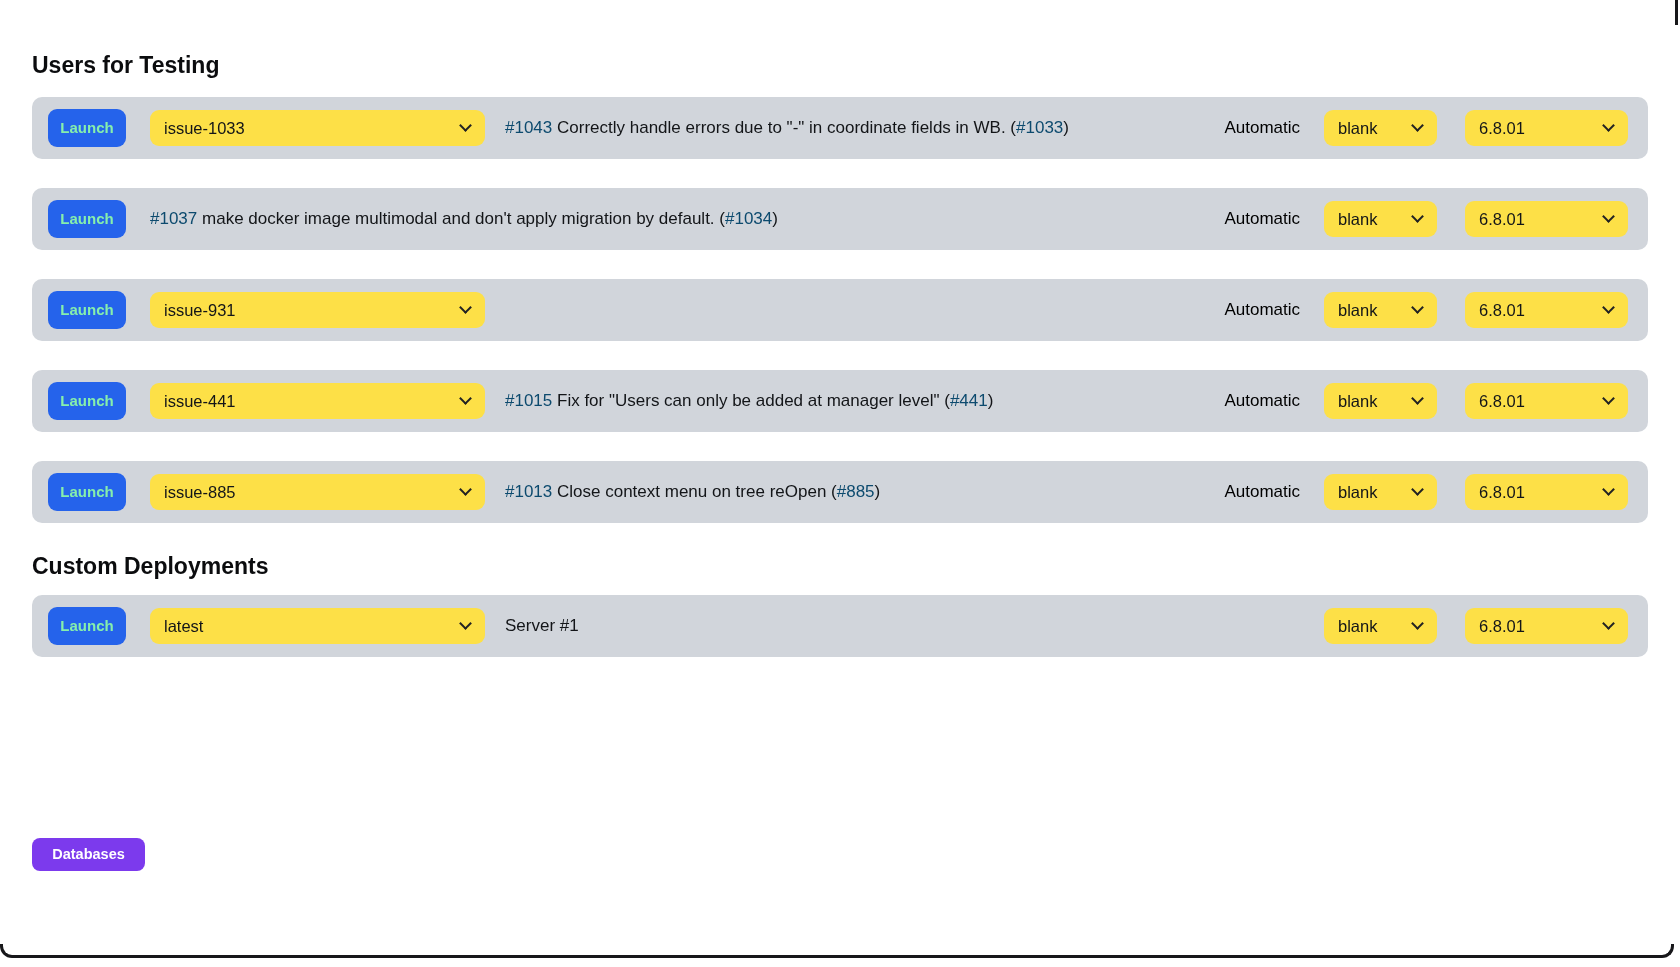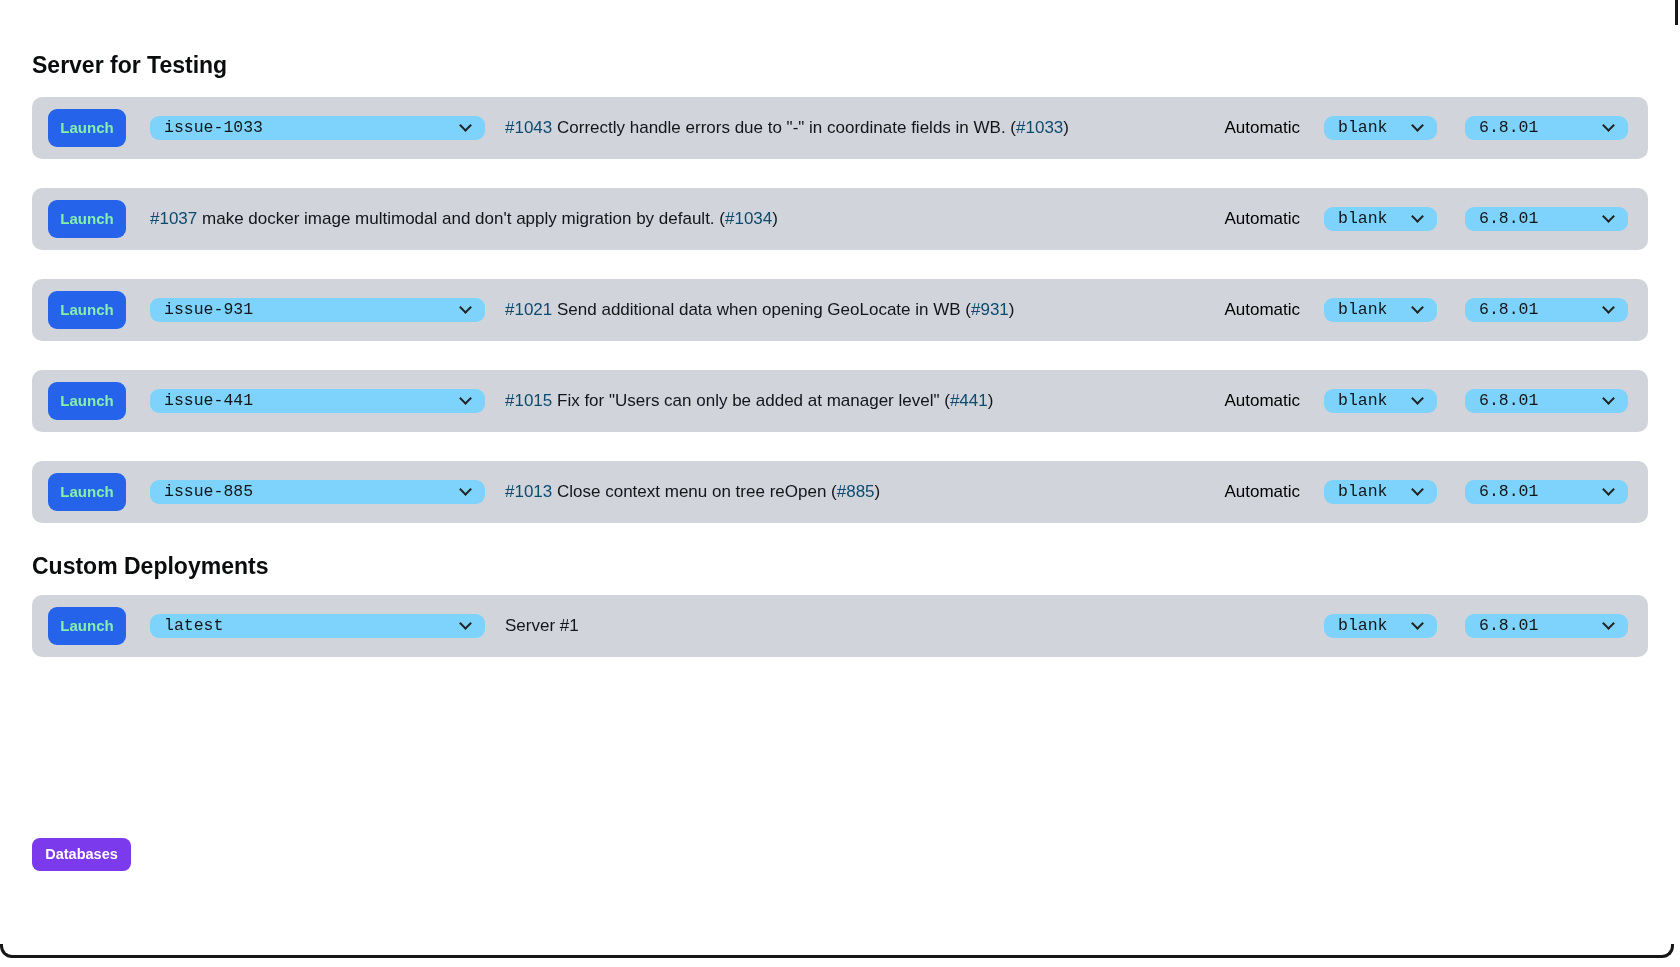--- a/index.html
+++ b/index.html
@@ -65,26 +65,26 @@
   .select-wrap { position: relative; flex: 0 0 auto; }
   .select-wrap.branch  { width: 335px; margin-right: 20px; }
   .select-wrap.db      { width: 113px; margin-left: auto; margin-right: 28px; }
   .select-wrap.version { width: 163px; }
 
   .select-wrap select {
     appearance: none;
     -webkit-appearance: none;
     -moz-appearance: none;
     width: 100%;
-    height: 24px;
+    height: 36px;
     border: none;
     border-radius: 9px;
-    background: #7dd3fc;
+    background: #fde047;
     color: #131518;
-    font-family: Liberation Mono, monospace;
+    font-family: Liberation Sans, sans-serif;
     font-size: 16.5px;
     padding: 0 32px 0 14px;
     cursor: pointer;
   }
 
   .chevron {
     position: absolute;
     right: 15px;
     top: 50%;
     width: 9px;
@@ -116,21 +116,21 @@
     color: #000000;
     cursor: pointer;
     white-space: nowrap;
     text-align: right;
   }
   
   .row.has-mode .select-wrap.db { margin-left: 0; }
 
   .databases-btn {
     margin: 181px 0 0 0;
-    width: 99px;
+    width: 113px;
     height: 33px;
     border: none;
     border-radius: 8px;
     background: #7c3aed;
     color: #ffffff;
     font-family: inherit;
     font-size: 14.5px;
     font-weight: 700;
     cursor: pointer;
   }
@@ -158,21 +158,21 @@
     pointer-events: none;
   }
 </style>
 </head>
 <body>
 
 <div class="window">
   <div class="content">
 
 
-    <h2 class="section-heading heading-ready">Server for Testing</h2>
+    <h2 class="section-heading heading-ready">Users for Testing</h2>
 
     <div class="rows">
 
       <div class="row has-mode">
         <button class="launch-btn">Launch</button>
         <div class="select-wrap branch">
           <select><option>issue-1033</option></select>
           <span class="chevron"></span>
         </div>
         <div class="desc">
@@ -207,25 +207,20 @@
           <select><option>6.8.01</option></select>
           <span class="chevron"></span>
         </div>
       </div>
 
       <div class="row has-mode">
         <button class="launch-btn">Launch</button>
         <div class="select-wrap branch">
           <select><option>issue-931</option></select>
           <span class="chevron"></span>
-        </div>
-        <div class="desc">
-          <a class="link">#1021</a>
-          <span>Send additional data when opening GeoLocate in WB</span>
-          <span>(</span><a class="link">#931</a><span>)</span>
         </div>
         <span class="mode-label">Automatic</span>
         <div class="select-wrap db">
           <select><option>blank</option></select>
           <span class="chevron"></span>
         </div>
         <div class="select-wrap version">
           <select><option>6.8.01</option></select>
           <span class="chevron"></span>
         </div>

